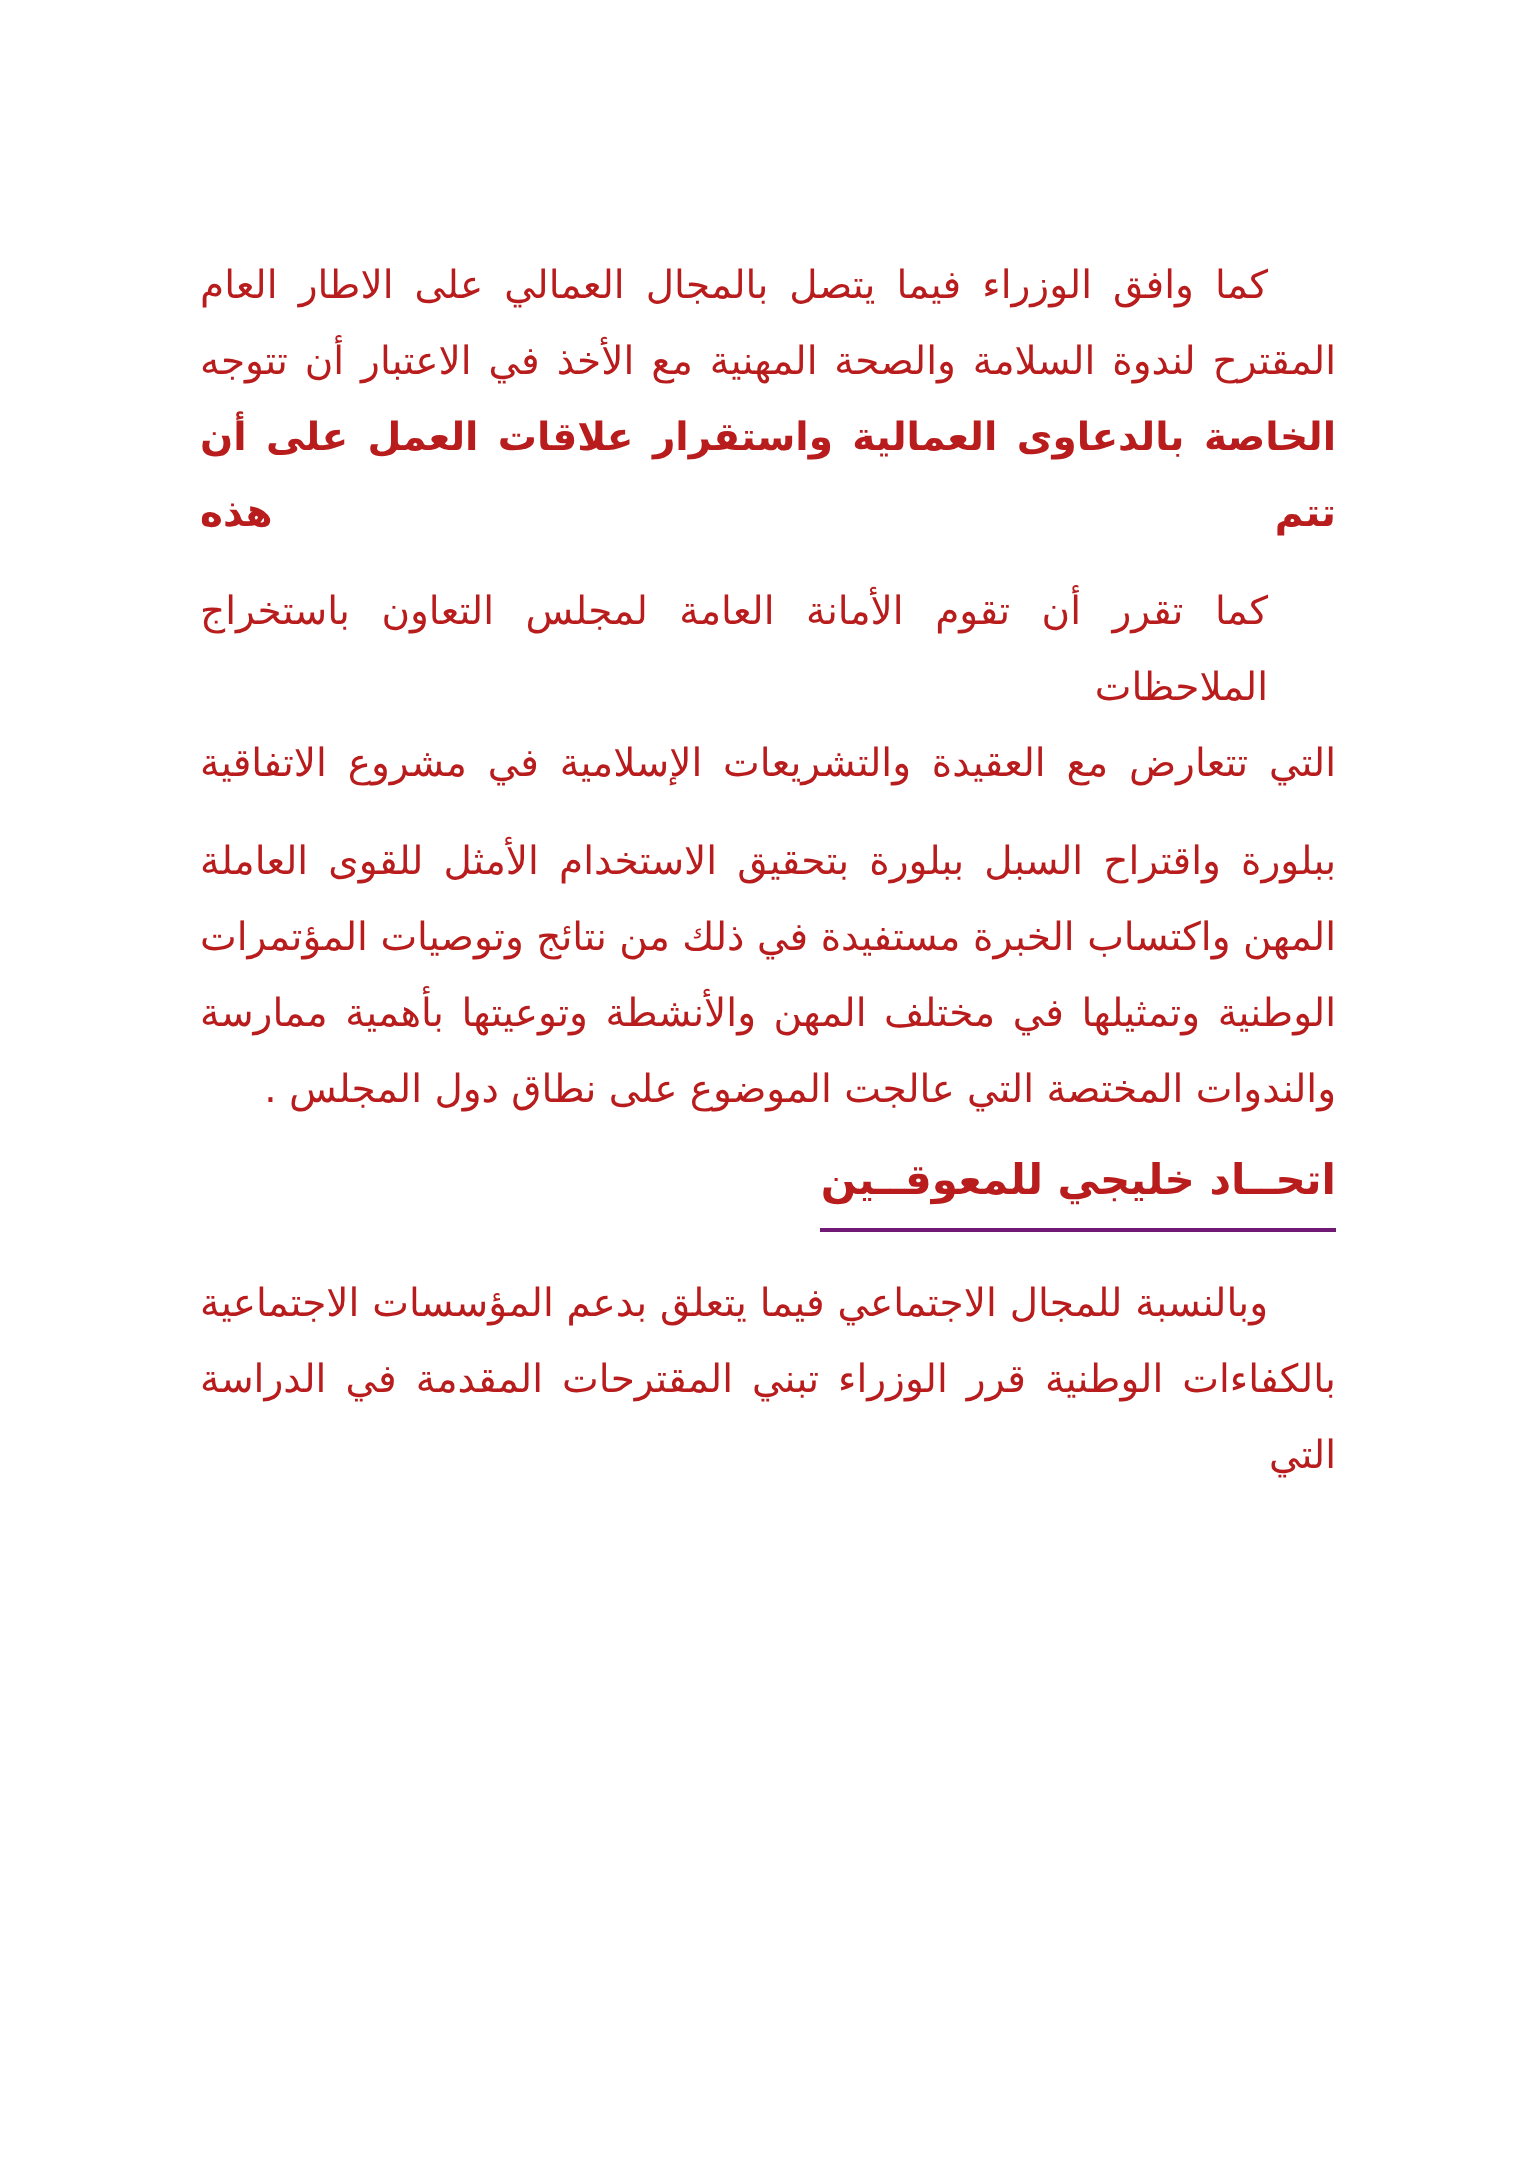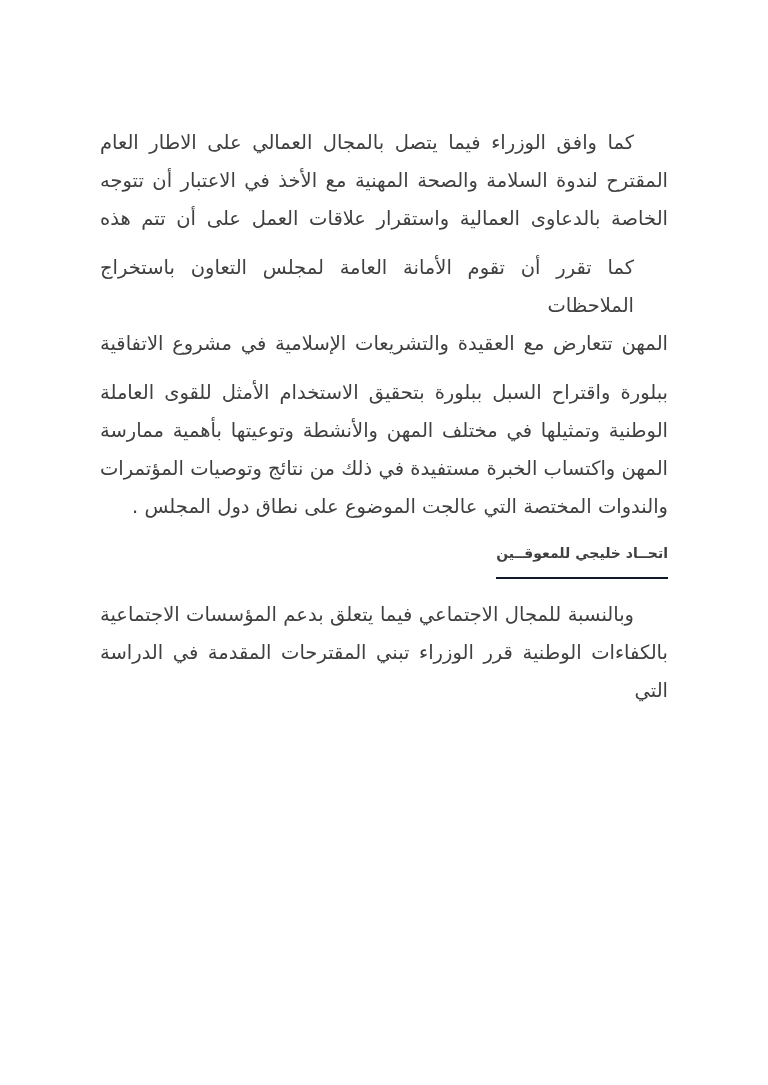--- a/index.html
+++ b/index.html
@@ -7,21 +7,21 @@
     padding: 0;
     background: #ffffff;
   }
   .page {
     position: relative;
     width: 768px;
     height: 856px;
     background: #ffffff;
     overflow: hidden;
     font-family: "DejaVu Sans", sans-serif;
-    color: #404040;
+    color: #b91c1c;
   }
   .text-column {
     position: absolute;
     top: 124px;
     right: 100px;
     width: 568px;
     direction: rtl;
     font-size: 19.5px;
     line-height: 38px;
   }
@@ -33,33 +33,33 @@
     text-align-last: justify;
     white-space: normal;
   }
   .line.first {
     padding-right: 34px;
   }
   .line.last {
     text-align-last: right;
   }
   .line.heavy {
-    font-weight: normal;
+    font-weight: bold;
   }
   .section-heading {
     margin: 8px 0 17px 0;
     text-align: right;
     line-height: 30px;
   }
   .section-heading .heading-text {
     display: inline-block;
     font-weight: bold;
-    font-size: 14px;
+    font-size: 21px;
     padding-bottom: 9px;
-    border-bottom: 2px solid #0f172a;
+    border-bottom: 2px solid #701a75;
   }
   .page-number {
     position: absolute;
     top: 1008px;
     left: 0;
     right: 0;
     text-align: center;
     font-size: 17px;
     font-weight: bold;
     direction: rtl;
@@ -70,26 +70,26 @@
 
 <div class="page">
   <div class="text-column" id="text-column">
       <div class="paragraph">
         <div class="line first">كما وافق الوزراء فيما يتصل بالمجال العمالي على الاطار العام</div>
         <div class="line">المقترح لندوة السلامة والصحة المهنية مع الأخذ في الاعتبار أن تتوجه</div>
         <div class="line heavy">الخاصة بالدعاوى العمالية واستقرار علاقات العمل على أن تتم هذه</div>
       </div>
       <div class="paragraph">
         <div class="line first">كما تقرر أن تقوم الأمانة العامة لمجلس التعاون باستخراج الملاحظات</div>
-        <div class="line">المهن تتعارض مع العقيدة والتشريعات الإسلامية في مشروع الاتفاقية</div>
+        <div class="line">التي تتعارض مع العقيدة والتشريعات الإسلامية في مشروع الاتفاقية</div>
       </div>
       <div class="paragraph">
         <div class="line">ببلورة واقتراح السبل ببلورة بتحقيق الاستخدام الأمثل للقوى العاملة</div>
+        <div class="line">المهن واكتساب الخبرة مستفيدة في ذلك من نتائج وتوصيات المؤتمرات</div>
         <div class="line">الوطنية وتمثيلها في مختلف المهن والأنشطة وتوعيتها بأهمية ممارسة</div>
-        <div class="line">المهن واكتساب الخبرة مستفيدة في ذلك من نتائج وتوصيات المؤتمرات</div>
         <div class="line last">والندوات المختصة التي عالجت الموضوع على نطاق دول المجلس .</div>
       </div>
       <div class="section-heading"><span class="heading-text">اتحــاد خليجي للمعوقــين</span></div>
       <div class="paragraph">
         <div class="line first">وبالنسبة للمجال الاجتماعي فيما يتعلق بدعم المؤسسات الاجتماعية</div>
         <div class="line">بالكفاءات الوطنية قرر الوزراء تبني المقترحات المقدمة في الدراسة التي</div>
       </div>
     </div>
   <div class="page-number">٣</div>
 </div>

